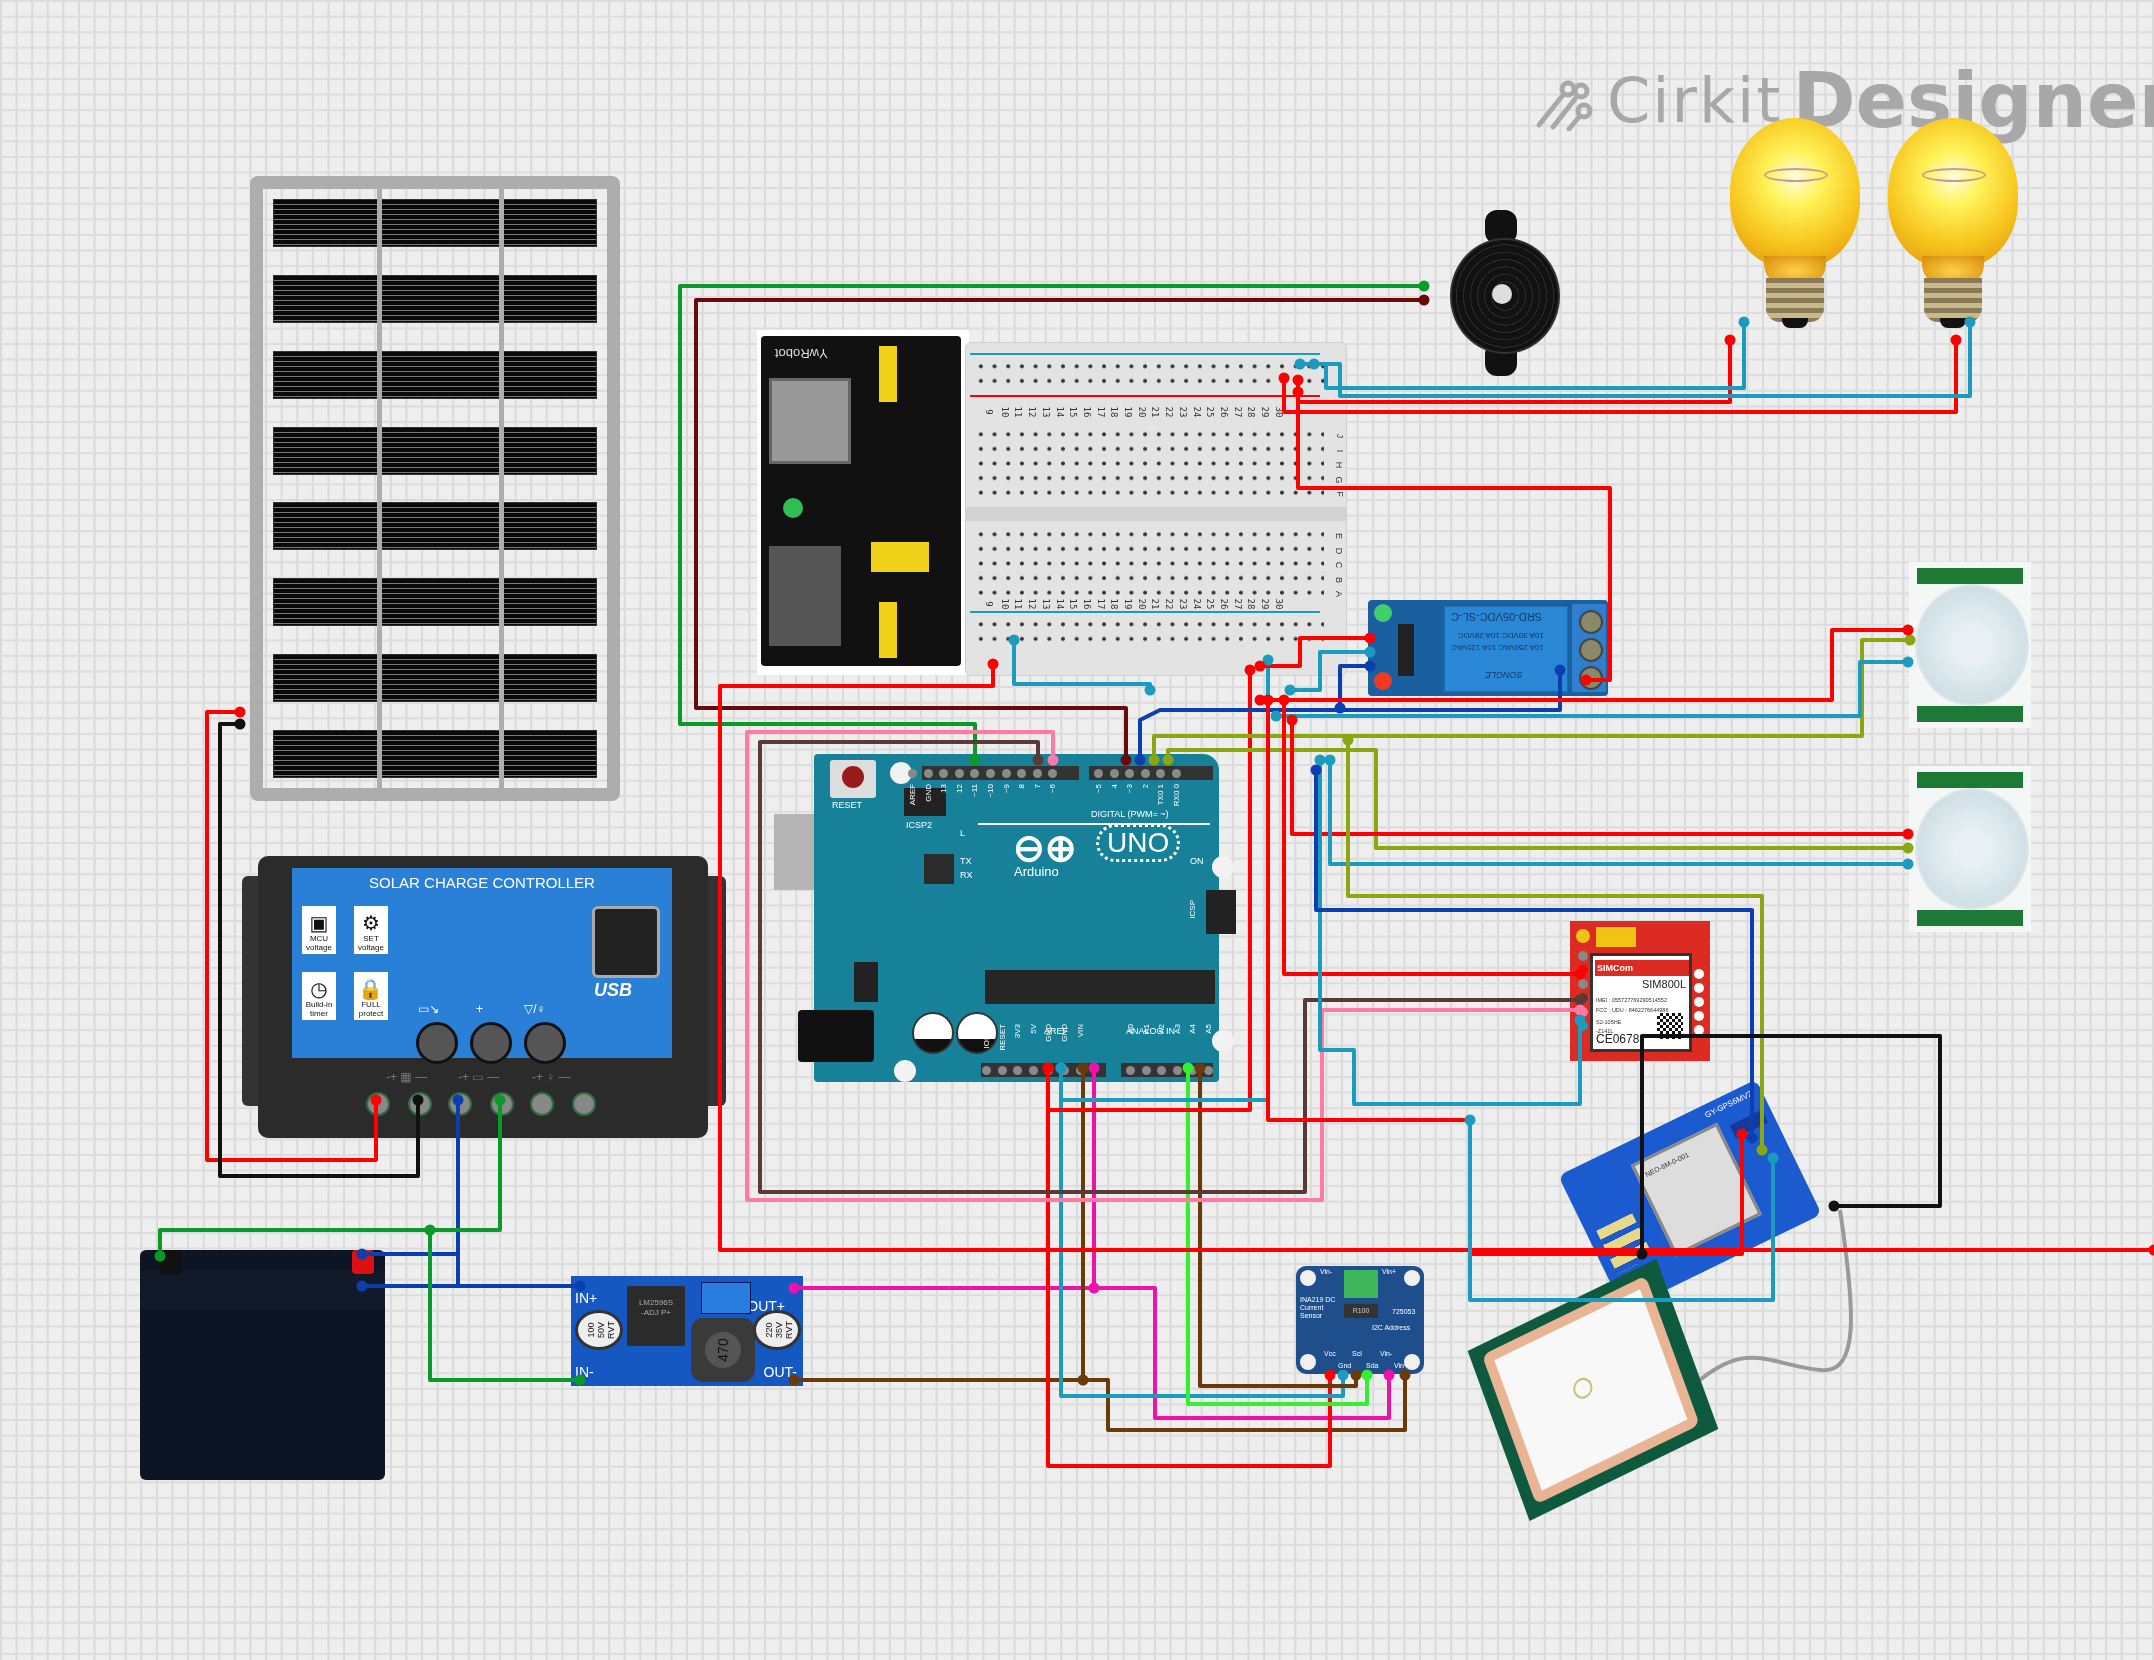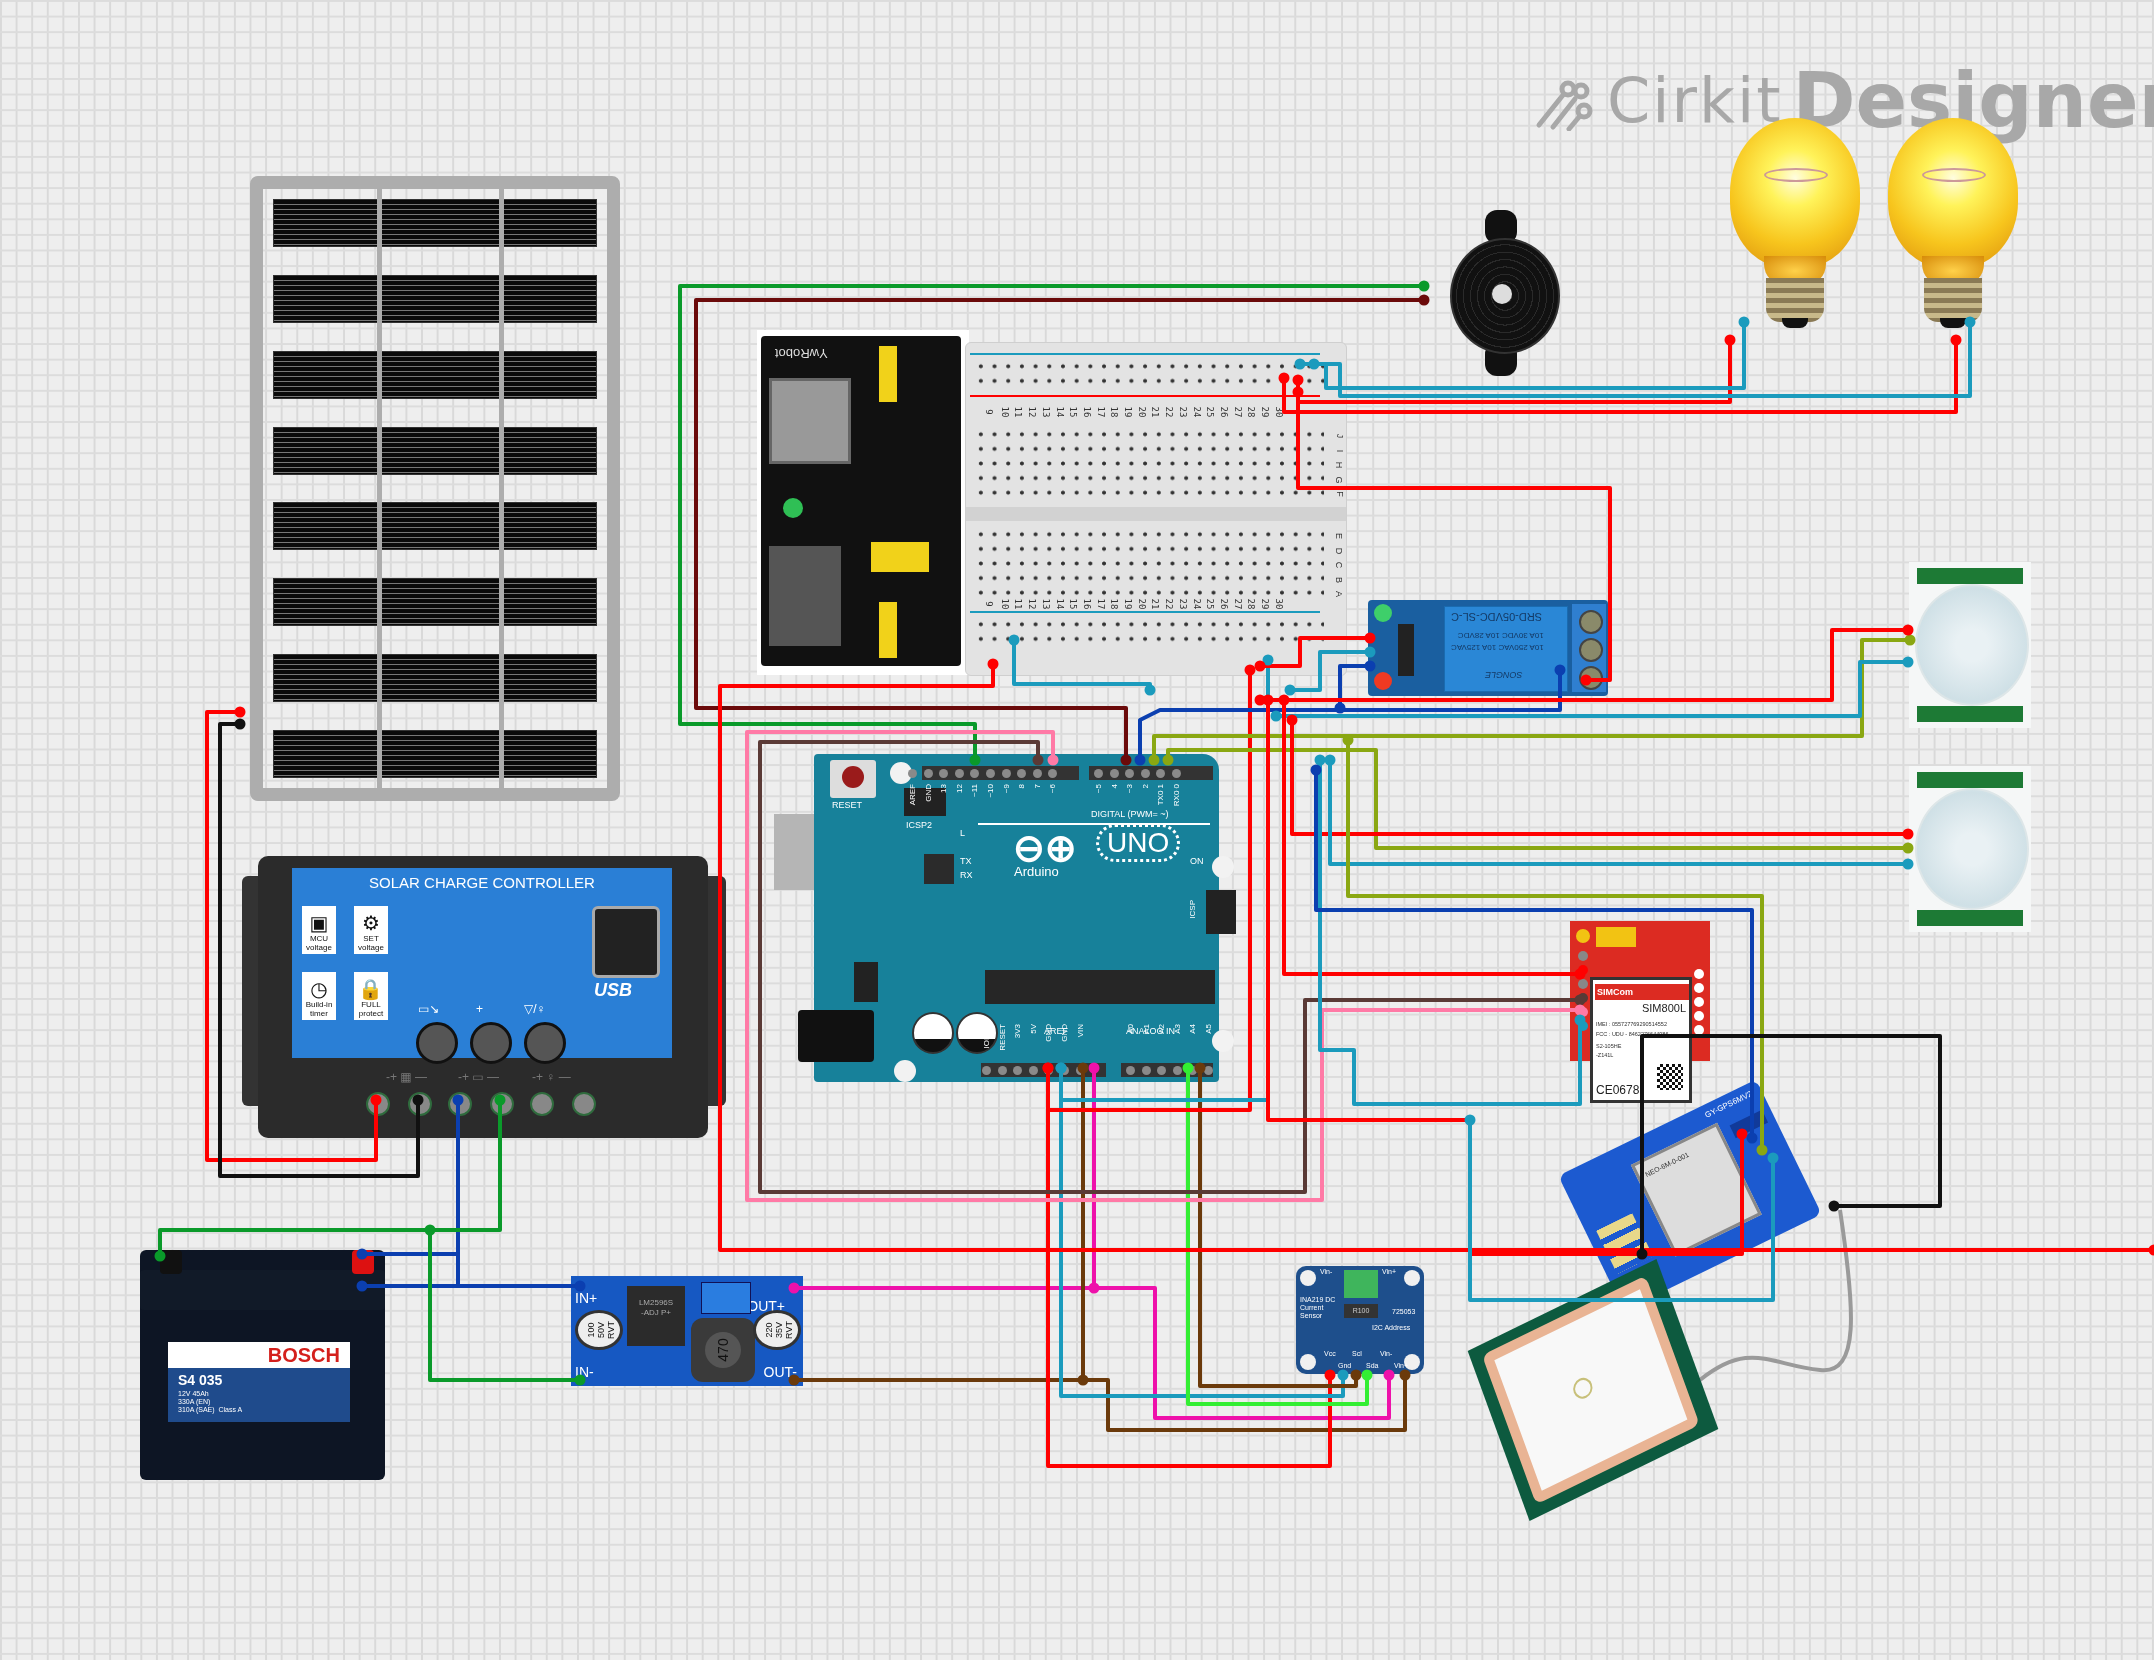--- a/index.html
+++ b/index.html
@@ -99,21 +99,21 @@
   .relay .cube .t{position:absolute;left:6px;top:4px;font-size:11px;color:#143a66;transform:rotate(180deg);white-space:pre;line-height:12px;}
   .relay .term{position:absolute;left:204px;top:4px;width:34px;height:88px;background:#2f7fd0;}
   .relay .screw{position:absolute;left:211px;width:20px;height:20px;border-radius:50%;background:#8a8a6a;border:2px solid #444;}
   .relay .led{position:absolute;width:18px;height:18px;border-radius:50%;}
   
   .pir{position:absolute;width:122px;height:166px;background:#f5f7f7;z-index:3;}
   .pir .strip{position:absolute;left:8px;width:106px;height:16px;background:#1d7a35;}
   .pir .dome{position:absolute;left:6px;top:22px;width:110px;height:118px;border-radius:50%;background:radial-gradient(circle,#e9f1f4 20%,#cfe0e6 70%,#eaf0f2 100%);border:2px solid #dde6e8;}
   
   .sim{left:1570px;top:921px;width:140px;height:140px;background:#dc2b22;}
-  .sim .shield{position:absolute;left:20px;top:32px;width:102px;height:126px;background:#fff;border:3px solid #333;box-sizing:border-box;margin-top:24px;}
+  .sim .shield{position:absolute;left:20px;top:32px;width:102px;height:99px;background:#fff;border:3px solid #333;box-sizing:border-box;}
   .sim .simlogo{position:absolute;left:2px;top:4px;width:92px;height:16px;background:#dc2b22;color:#fff;font-size:9px;font-weight:bold;padding-left:2px;line-height:16px;}
   .sim .model{position:absolute;right:3px;top:22px;font-size:11px;color:#222;}
   .sim .info{position:absolute;left:3px;top:40px;font-size:5.5px;color:#333;line-height:8px;white-space:pre;}
   .sim .ce{position:absolute;left:3px;bottom:3px;font-size:12px;color:#222;}
   .sim .qr{position:absolute;right:6px;bottom:10px;width:26px;height:26px;background:repeating-conic-gradient(#111 0 25%,#fff 0 50%) 0 0/6px 6px;}
   .sim .pinL{position:absolute;left:8px;width:10px;height:10px;border-radius:50%;background:#888;}
   .sim .pinR{position:absolute;right:6px;width:10px;height:10px;border-radius:50%;background:#fff;}
   .sim .cap{position:absolute;left:26px;top:6px;width:40px;height:20px;background:#f2c313;}
   
   .gps{left:1580px;top:1120px;width:220px;height:150px;background:#1c5ad0;transform:rotate(-26deg);border-radius:8px;}
@@ -263,27 +263,20 @@
   <div class="term" style="left:206px"></div>
   <div class="term" style="left:248px"></div>
   <div class="term" style="left:288px"></div>
   <div class="term" style="left:330px"></div>
 </div>
 
 <div class="comp battery">
   <div class="top"></div>
   <div class="post" style="left:20px;background:#111"></div>
   <div class="post" style="left:212px;background:#d11"></div>
-  <div class="label">
-    <div class="brand">BOSCH</div>
-    <div class="model">S4 035</div>
-    <div class="spec">12V 45Ah
-330A (EN)
-310A (SAE)  Class A</div>
-  </div>
 </div>
 
 <div class="comp pm">
   <div class="pcb">
     <div class="brand">YwRobot</div>
     <div class="usbport"></div>
     <div class="led"></div>
     <div class="jack"></div>
     <div class="jmp" style="left:118px;top:10px;width:18px;height:56px"></div>
     <div class="jmp" style="left:110px;top:206px;width:58px;height:30px"></div>

